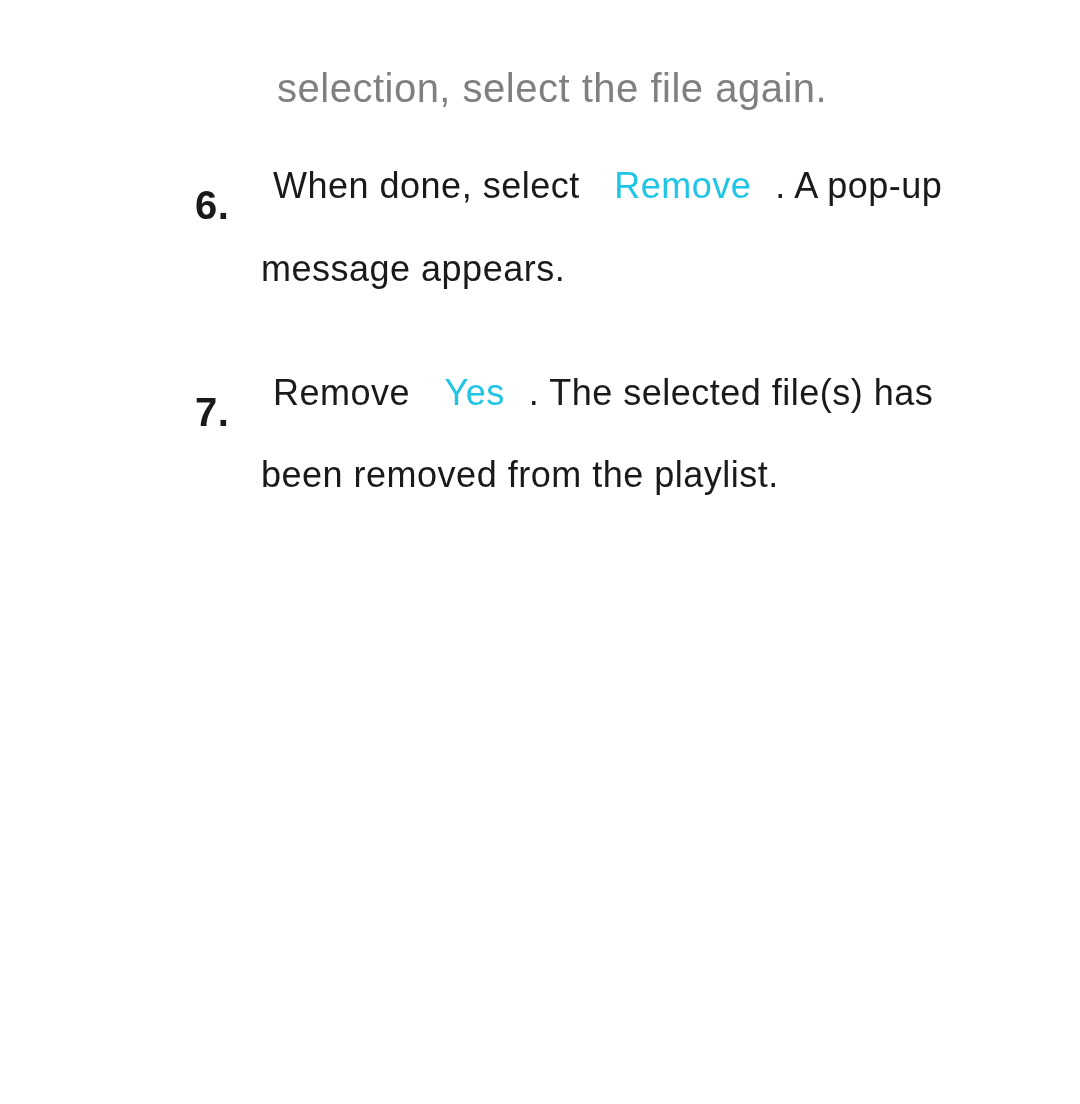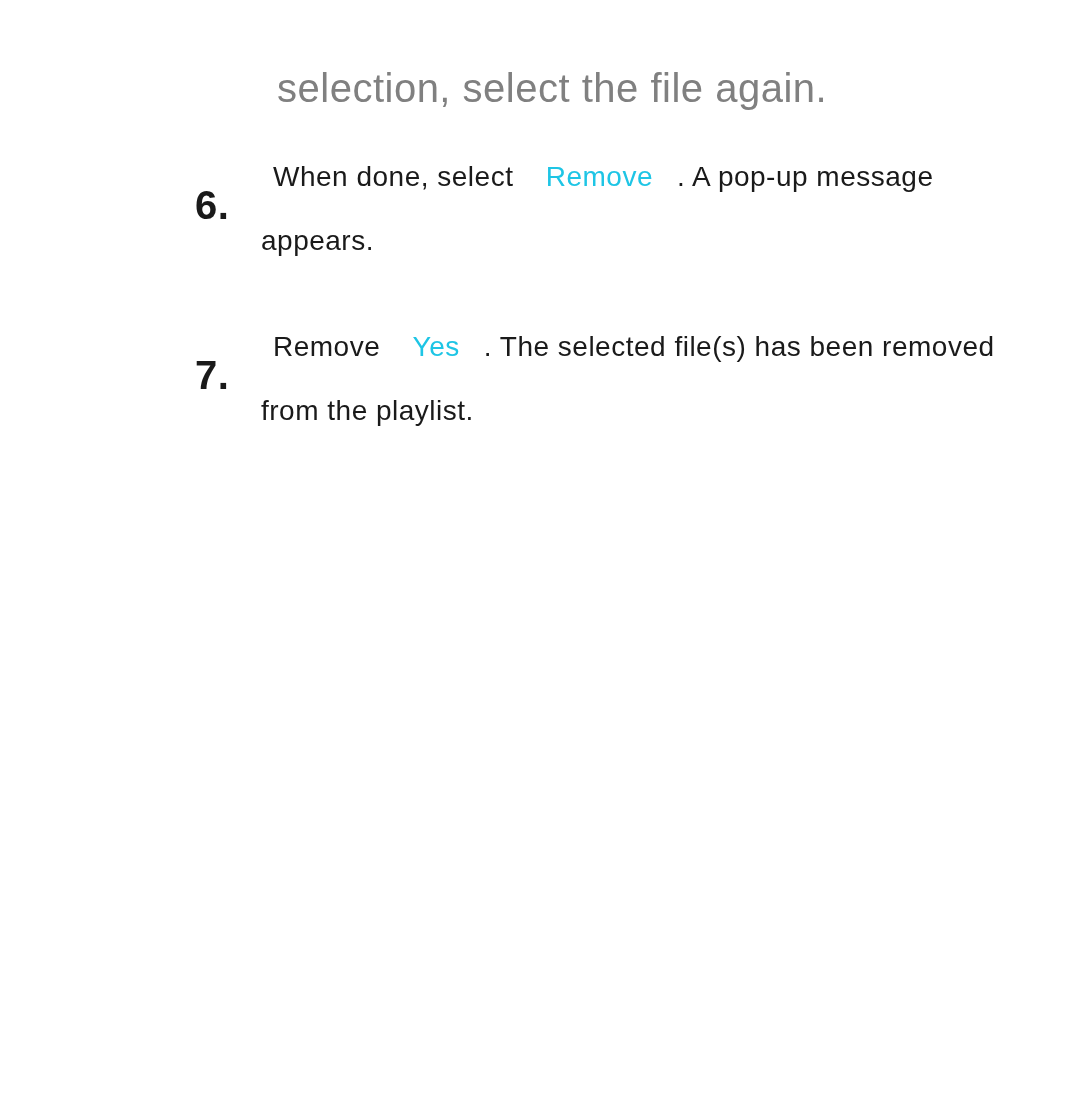--- a/index.html
+++ b/index.html
@@ -30,21 +30,21 @@
       margin-bottom: 55px;
     }
     .list-number {
       font-size: 40px;
       font-weight: bold;
       color: #1a1a1a;
       min-width: 42px;
       letter-spacing: 0.5px;
     }
     .list-text {
-      font-size: 28px;
+      font-size: 36px;
       color: #1a1a1a;
       line-height: 2.3;
       letter-spacing: 0.5px;
       margin-top: -26px;
     }
     .highlight {
       color: #1ec5e5;
     }
   </style>
 </head>

